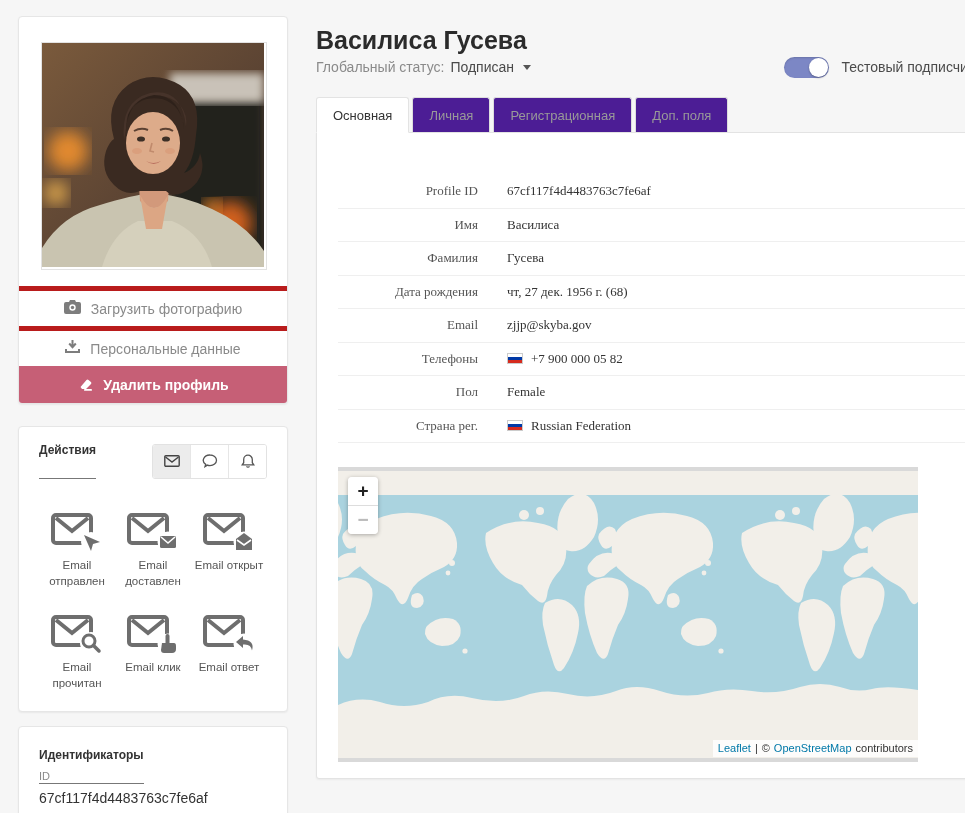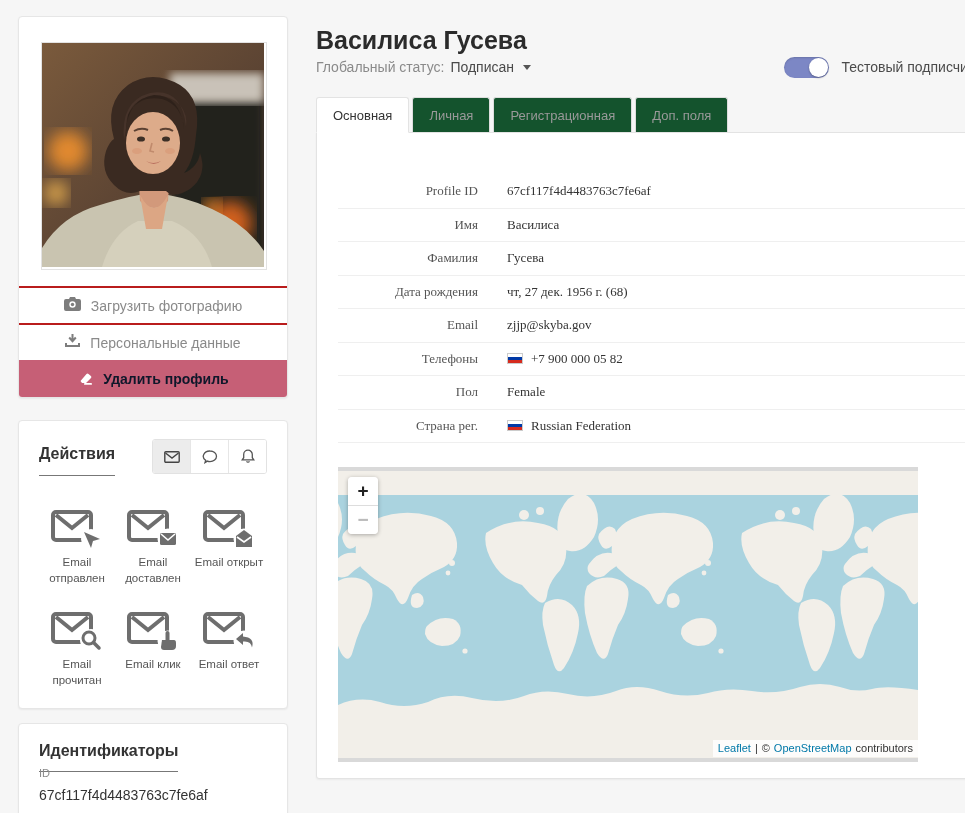--- a/index.html
+++ b/index.html
@@ -7,29 +7,29 @@
   .wrap{position:relative;width:965px;height:813px;overflow:hidden;background:#f6f6f6;}
 
   .card{background:#fff;border:1px solid #e6e6e6;border-radius:4px;box-shadow:0 1px 2px rgba(0,0,0,.06);}
 
   
   .sidebar{position:absolute;left:18px;top:16px;width:270px;}
   .photo-wrap{padding:25px 22px 16px;}
   .photo{width:224px;height:226px;border:1px solid #e2e2e2;margin:0 auto;overflow:hidden;}
   .photo svg{display:block;}
   .side-btn{height:35px;display:flex;align-items:center;justify-content:center;gap:10px;
-            color:#8a8a8a;font-size:14px;border-top:2px solid #b91c1c;cursor:pointer;background:#fff;}
+            color:#8a8a8a;font-size:14px;border-top:5px solid #b91c1c;cursor:pointer;background:#fff;}
   .side-btn svg{flex:0 0 auto;}
   .danger-btn{height:37px;display:flex;align-items:center;justify-content:center;gap:10px;
-              background:#c65f76;color:#0f172a;font-size:14px;font-weight:bold;
+              background:#c65f76;color:#ffffff;font-size:14px;font-weight:bold;
               border-radius:0 0 3px 3px;cursor:pointer;}
 
   .actions-card{margin-top:22px;padding:16px 20px 20px;}
   .card-h{display:flex;align-items:center;justify-content:space-between;}
-  .card-title{font-size:16px;font-weight:bold;color:#333;border-bottom:1px solid #777;padding-bottom:12px;margin-top:8px;}
+  .card-title{font-size:12px;font-weight:bold;color:#333;border-bottom:1px solid #777;padding-bottom:21px;}
   .mini-group{display:flex;border:1px solid #e2e2e2;border-radius:3px;overflow:hidden;}
   .mini-btn{width:37px;height:33px;display:flex;align-items:center;justify-content:center;background:#fff;cursor:pointer;}
   .mini-btn + .mini-btn{border-left:1px solid #e6e6e6;}
   .mini-btn.sel{background:#ececec;}
   .tiles{margin-top:32px;display:grid;grid-template-columns:repeat(3,1fr);row-gap:24px;}
   .tile{display:flex;flex-direction:column;align-items:center;cursor:pointer;}
   .tile-cap{margin-top:5px;font-size:11.5px;color:#555;text-align:center;line-height:1.35;max-width:78px;}
 
   .ident-card{margin-top:14px;padding:18px 20px 24px;}
   .ident-label{margin-top:7px;font-size:11px;color:#8a8a8a;}
@@ -42,21 +42,21 @@
   .status-left{display:flex;align-items:center;gap:6px;font-size:14px;cursor:pointer;}
   .status-label{color:#8a8a8a;}
   .status-value{color:#4a4a4a;}
   .caret{width:0;height:0;border-left:4.5px solid transparent;border-right:4.5px solid transparent;border-top:5px solid #555;margin-left:3px;}
   .status-right{display:flex;align-items:center;gap:12px;font-size:14px;color:#4a4a4a;}
   .toggle{width:45px;height:21px;border-radius:11px;background:#7c87c5;position:relative;cursor:pointer;box-shadow:inset 0 1px 2px rgba(0,0,0,.15);}
   .knob{position:absolute;top:1px;right:1px;width:19px;height:19px;border-radius:50%;background:#fff;box-shadow:0 1px 2px rgba(0,0,0,.3);}
 
   .tabs{margin-top:18px;display:flex;gap:3px;position:relative;z-index:2;}
   .tab{padding:10px 16px 9px;font-size:13px;border-radius:3px 3px 0 0;cursor:pointer;
-       background:#14532d;border:1px solid #ddd;border-bottom:none;color:#999;}
+       background:#4c1d95;border:1px solid #ddd;border-bottom:none;color:#999;}
   .tab.active{background:#fff;border:1px solid #e3e3e3;border-bottom:1px solid #fff;color:#333;margin-bottom:-1px;}
 
   .panel{position:relative;background:#fff;border:1px solid #e3e3e3;border-radius:0 3px 3px 3px;
          box-shadow:0 1px 2px rgba(0,0,0,.05);padding:14px 21px 16px;z-index:1;}
   .panel-gear{display:flex;justify-content:flex-end;height:20px;}
   .fields{margin-top:8px;}
   .frow{display:flex;align-items:center;height:32.5px;border-bottom:1px solid #efefef;font-size:13px;font-family:Liberation Serif, serif;}
   .flabel{width:140px;text-align:right;padding-right:29px;color:#555;flex:0 0 auto;}
   .fvalue{color:#333;display:flex;align-items:center;gap:8px;}
 

